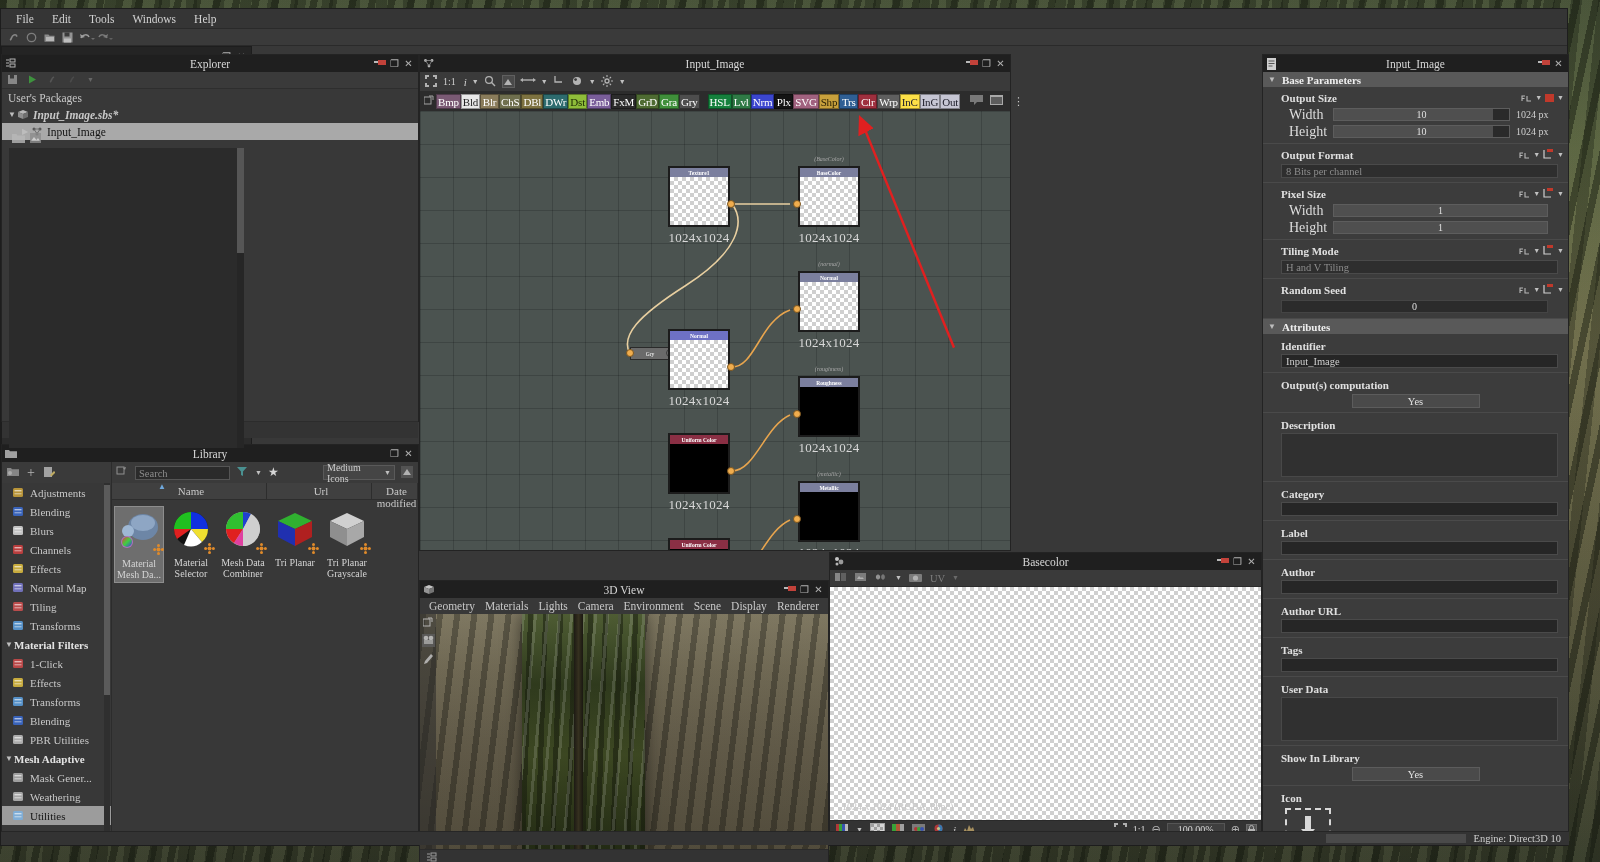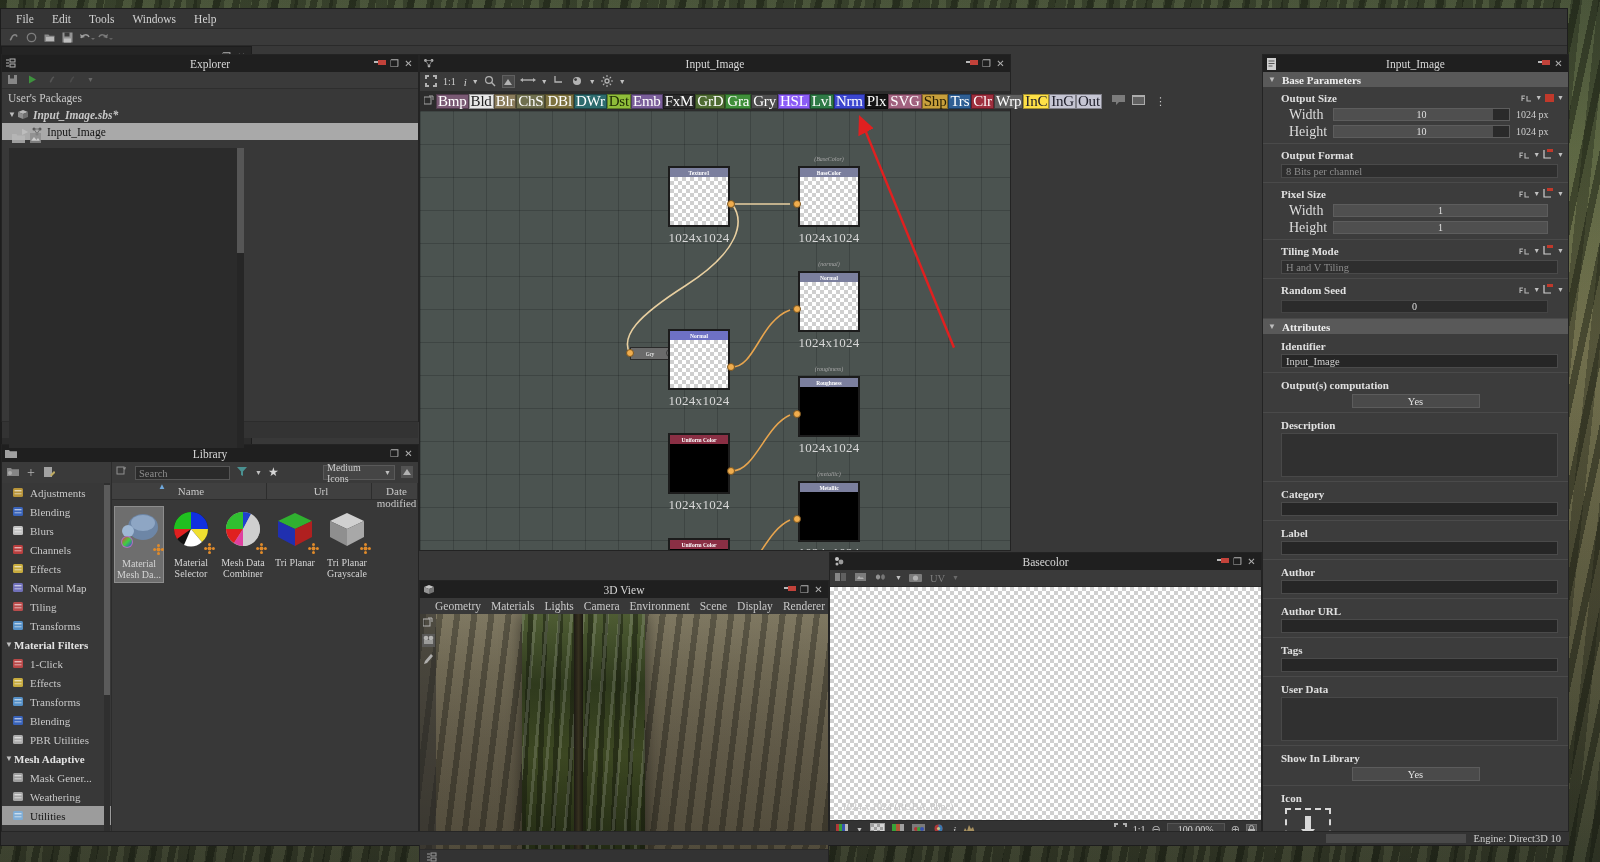--- a/index.html
+++ b/index.html
@@ -99,21 +99,21 @@
               color:#d4d4d4; padding:2px; }
   .lib-item.sel { background:#6e6e6e; border:1px solid #8d8d8d; }
   .lib-thumb { width:46px; height:46px; margin:0 auto 3px; position:relative; }
 
   
   #graph { left:418px; top:45px; width:592px; height:497px; }
   .graph-tb { height:20px; background:#3a3a3a; display:flex; align-items:center;
               gap:5px; padding-left:5px; border-bottom:1px solid #2c2c2c;}
   .node-tb { height:19px; background:#2c2c2c; display:flex; align-items:center;
              padding-left:4px; gap:0px; }
-  .nbtn { height:15px; min-width:19px; font-size:15px; color:#fff; display:flex;
+  .nbtn { height:15px; min-width:19px; font-size:11px; color:#fff; display:flex;
           align-items:center; justify-content:center; padding:0 1px;
           border:1px solid rgba(0,0,0,.35); cursor:pointer; letter-spacing:-.2px;}
   .graph-canvas { position:relative; height:calc(100% - 56px); overflow:hidden;
                   background:#4b5350;
                   background-image:
                     linear-gradient(to right, rgba(0,0,0,.17) 1px, transparent 1px),
                     linear-gradient(to bottom, rgba(0,0,0,.17) 1px, transparent 1px);
                   background-size:33px 33px; }
   .gnode { position:absolute; width:62px; }
   .gnode .nhdr { height:11px; font-size:5.5px; color:#fff; display:flex;
@@ -152,21 +152,21 @@
   .ep-lay-tb { height:18px; display:flex; align-items:center; gap:5px; padding-left:3px;
                background:#313131; }
   .ep-listarea { height:300px; background:#2b2b2b; position:relative;}
   .ep-vscroll { position:absolute; right:0; top:0; width:7px; height:100%; background:#262626;}
   .ep-vscroll i { position:absolute; left:0; top:0; width:7px; height:105px; background:#565656;
                   display:block;}
 
   
   #view3d { left:418px; top:571px; width:410px; height:287px; }
   .v3-menu { height:16px; background:#383838; display:flex; align-items:center;
-             gap:0px; padding-left:4px; font-size:11.5px;margin-left:6px; }
+             gap:0px; padding-left:4px; font-size:11.5px; }
   .v3-menu span { padding:0 5px; }
   .v3-canvas { position:relative; height:calc(100% - 50px); overflow:hidden;
                background:#5a5142; }
   .v3-left-tools { position:absolute; left:0; top:0; width:16px; height:100%;
                    background:rgba(40,40,40,.55); display:flex; flex-direction:column;
                    align-items:center; gap:6px; padding-top:3px;}
   .v3-foot { height:17px; background:#333; display:flex; align-items:center;
              padding-left:6px; border-top:1px solid #2a2a2a;}
 
   
@@ -729,21 +729,21 @@
             <div class="nbtn" style="background: rgb(138, 124, 91);">Blr</div>
             <div class="nbtn" style="background: rgb(111, 111, 78);">ChS</div>
             <div class="nbtn" style="background: rgb(125, 114, 64);">DBl</div>
             <div class="nbtn" style="background: rgb(45, 107, 110);">DWr</div>
             <div class="nbtn" style="background: rgb(143, 189, 58); color: rgb(29, 42, 5);">Dst</div>
             <div class="nbtn" style="background: rgb(122, 94, 154);">Emb</div>
             <div class="nbtn" style="background: rgb(43, 43, 43);">FxM</div>
             <div class="nbtn" style="background: rgb(78, 107, 50);">GrD</div>
             <div class="nbtn" style="background: rgb(63, 143, 58);">Gra</div>
             <div class="nbtn" style="background: rgb(77, 77, 77);">Gry</div>
-            <div class="nbtn" style="background: #8b5cf6;">HSL</div>
+            <div class="nbtn" style="background: #15803d; margin-left: 8px;">HSL</div>
             <div class="nbtn" style="background: rgb(47, 122, 70);">Lvl</div>
             <div class="nbtn" style="background: rgb(59, 70, 207);">Nrm</div>
             <div class="nbtn" style="background: rgb(20, 20, 20);">Plx</div>
             <div class="nbtn" style="background: rgb(161, 98, 127);">SVG</div>
             <div class="nbtn" style="background: rgb(200, 160, 60); color: rgb(42, 33, 5);">Shp</div>
             <div class="nbtn" style="background: rgb(47, 95, 148);">Trs</div>
             <div class="nbtn" style="background: rgb(158, 47, 62);">Clr</div>
             <div class="nbtn" style="background: rgb(95, 95, 95);">Wrp</div>
             <div class="nbtn" style="background: #fde047; color: rgb(32, 32, 44);">InC</div>
             <div class="nbtn" style="background: rgb(198, 198, 212); color: rgb(32, 32, 44);">InG</div>

